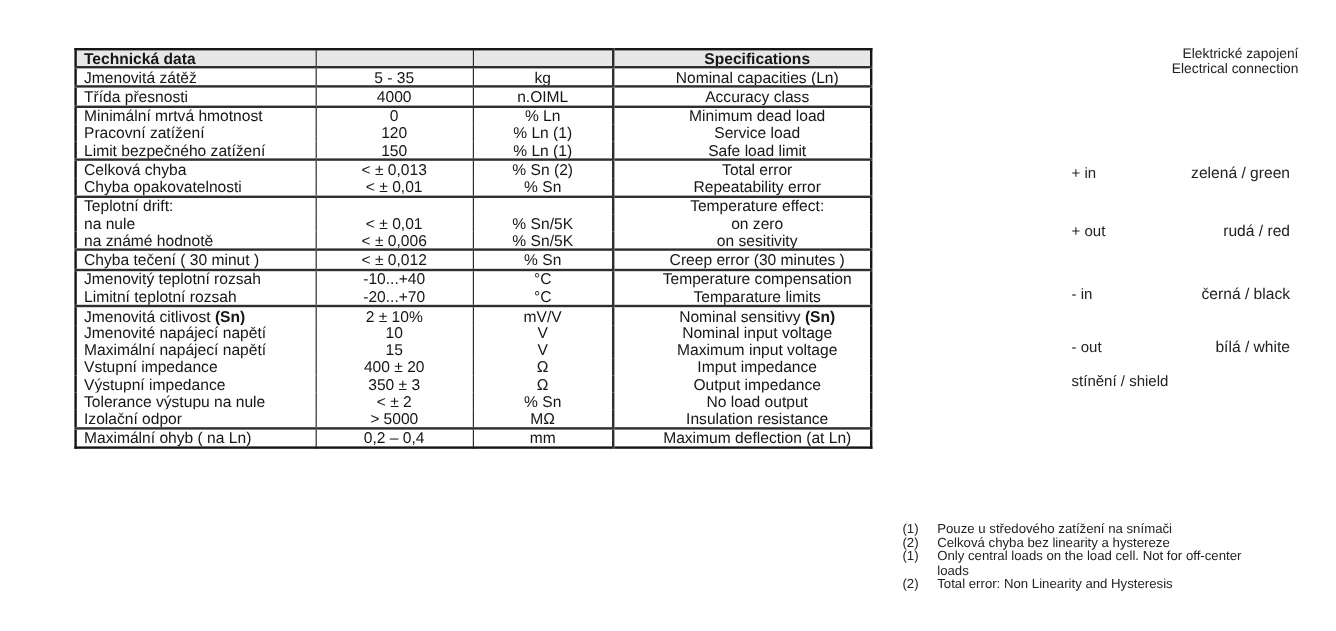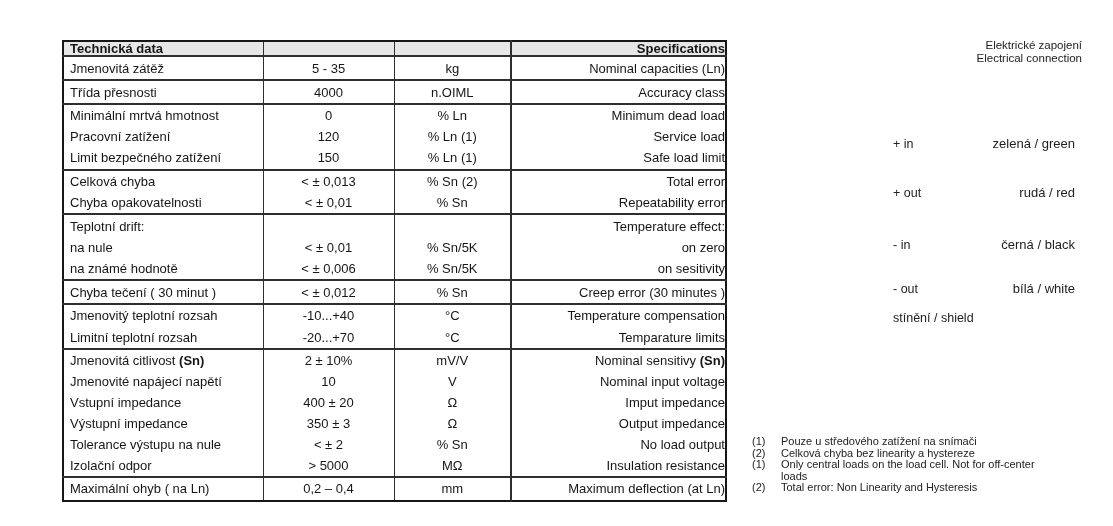--- a/index.html
+++ b/index.html
@@ -1,28 +1,28 @@
 <!DOCTYPE html>
 <html><head>
 <meta charset="utf-8">
 <style>
   html,body{margin:0;padding:0;background:#fff;}
   .page{position:relative;width:1113px;height:526px;background:#ffffff;overflow:hidden;
         font-family:"Liberation Sans",sans-serif;color:#1a1a1a;}
 
   
-  #spec-table{position:absolute;left:62px;top:40px;width:663px;height:462px;
+  #spec-table{position:absolute;left:62px;top:40px;width:663px;height:334px;
               border-collapse:collapse;table-layout:fixed;
               border:2px solid #161616;padding-left:48px;}
   #spec-table td{font-size:13px;line-height:1;vertical-align:middle;
                  padding:0;white-space:nowrap;overflow:hidden;color:#161616;}
   #spec-table .c-cz{padding-left:6px;text-align:left;}
   #spec-table .c-v {text-align:center;border-left:1px solid #2e2e2e;}
   #spec-table .c-u {text-align:center;border-left:1px solid #2e2e2e;margin-top:36px;}
-  #spec-table .c-en{padding-left:25px;text-align:right;border-left:2px solid #2e2e2e;}
+  #spec-table .c-en{padding-left:25px;text-align:center;border-left:2px solid #2e2e2e;}
   #spec-table thead td{background:#e7e7e7;font-weight:bold;border-bottom:2px solid #2e2e2e;}
   #spec-table tr.sep td{border-top:2px solid #2e2e2e;}
 
   
   .diag-title{position:absolute;top:39px;right:31px;text-align:right;
               font-size:11.5px;line-height:13px;color:#222;}
   .terminal-label{position:absolute;font-size:12.5px;line-height:16px;color:#222;white-space:nowrap;}
   .color-label{position:absolute;font-size:13px;line-height:16px;color:#222;
                text-align:right;white-space:nowrap;}
   .bridge{position:absolute;left:755px;top:115px;}
@@ -137,20 +137,26 @@
           <td class="c-u">mV/V</td>
           <td class="c-en">Nominal sensitivy <b>(Sn)</b></td>
         </tr>
         <tr>
           <td class="c-cz">Jmenovité napájecí napětí</td>
           <td class="c-v">10</td>
           <td class="c-u">V</td>
           <td class="c-en">Nominal input voltage</td>
         </tr>
         <tr>
+          <td class="c-cz">Maximální napájecí napětí</td>
+          <td class="c-v">15</td>
+          <td class="c-u">V</td>
+          <td class="c-en">Maximum input voltage</td>
+        </tr>
+        <tr>
           <td class="c-cz">Vstupní impedance</td>
           <td class="c-v">400 ± 20</td>
           <td class="c-u">Ω</td>
           <td class="c-en">Imput impedance</td>
         </tr>
         <tr>
           <td class="c-cz">Výstupní impedance</td>
           <td class="c-v">350 ± 3</td>
           <td class="c-u">Ω</td>
           <td class="c-en">Output impedance</td>

